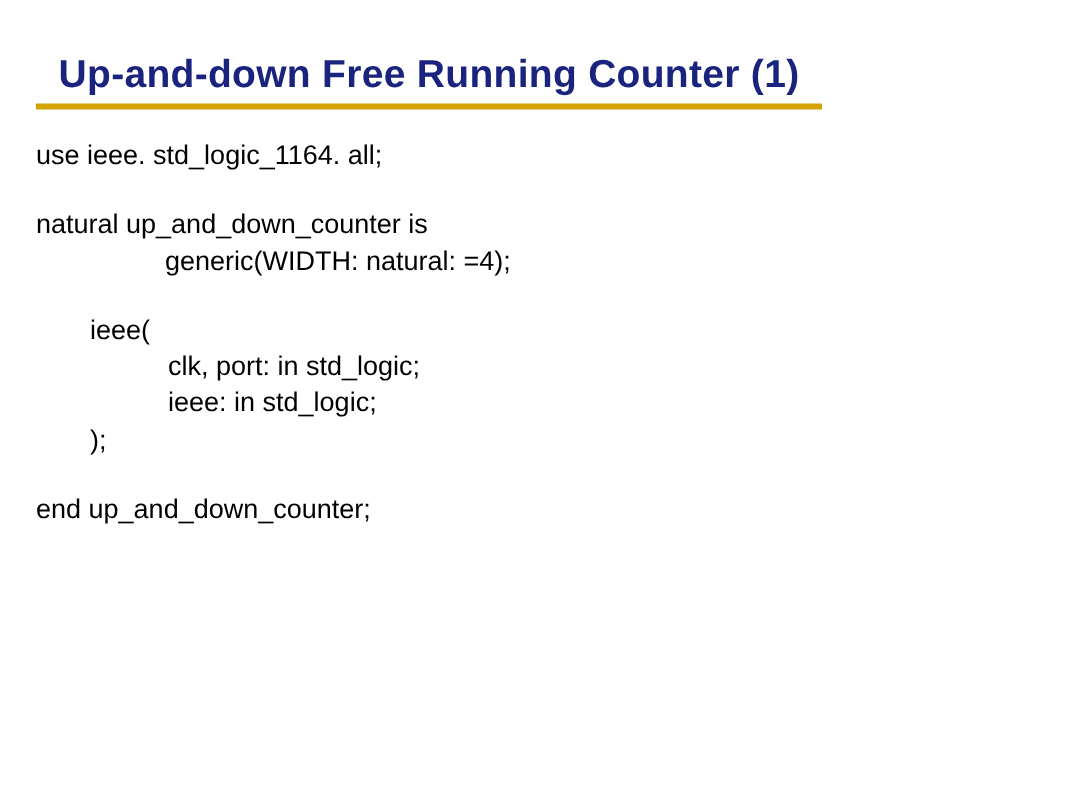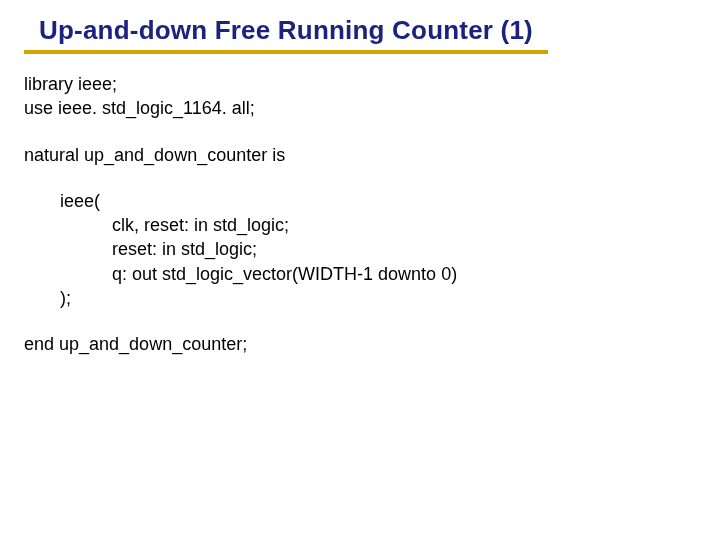--- a/index.html
+++ b/index.html
@@ -9,21 +9,21 @@
     height: 540px;
     background: #ffffff;
     font-family: Arial, Helvetica, sans-serif;
     color: #000000;
     overflow: hidden;
   }
   .slide {
     box-sizing: border-box;
     width: 572px;
     height: 540px;
-    padding: 15px 24px 24px 24px;
+    padding: 34px 24px 24px 24px;
   }
   .title {
     font-size: 26px;
     font-weight: bold;
     color: #1a237e;
     text-align: center;
     margin: 0 0 4px 0;
     letter-spacing: 0.2px;
   }
   .title-rule {
@@ -48,33 +48,32 @@
 </style>
 </head>
 <body>
 
 <div class="slide">
 
   <h1 class="title">Up-and-down Free Running Counter (1)</h1>
   <hr class="title-rule">
 
   <div class="code-block">
-    <div class="code-line">library ieee;</div>
     <div class="code-line">use ieee. std_logic_1164. all;</div>
 
     <div class="spacer"></div>
 
     <div class="code-line">natural up_and_down_counter is</div>
+    <div class="code-line indent-1">generic(WIDTH: natural: =4);</div>
 
     <div class="spacer"></div>
 
     <div class="code-line indent-port">ieee(</div>
-    <div class="code-line indent-portbody">clk, reset: in std_logic;</div>
-    <div class="code-line indent-portbody">reset: in std_logic;</div>
-    <div class="code-line indent-portbody">q: out std_logic_vector(WIDTH-1 downto 0)</div>
+    <div class="code-line indent-portbody">clk, port: in std_logic;</div>
+    <div class="code-line indent-portbody">ieee: in std_logic;</div>
     <div class="code-line indent-port">);</div>
 
     <div class="spacer"></div>
 
     <div class="code-line">end up_and_down_counter;</div>
   </div>
 
 </div>
 
 </body></html>

